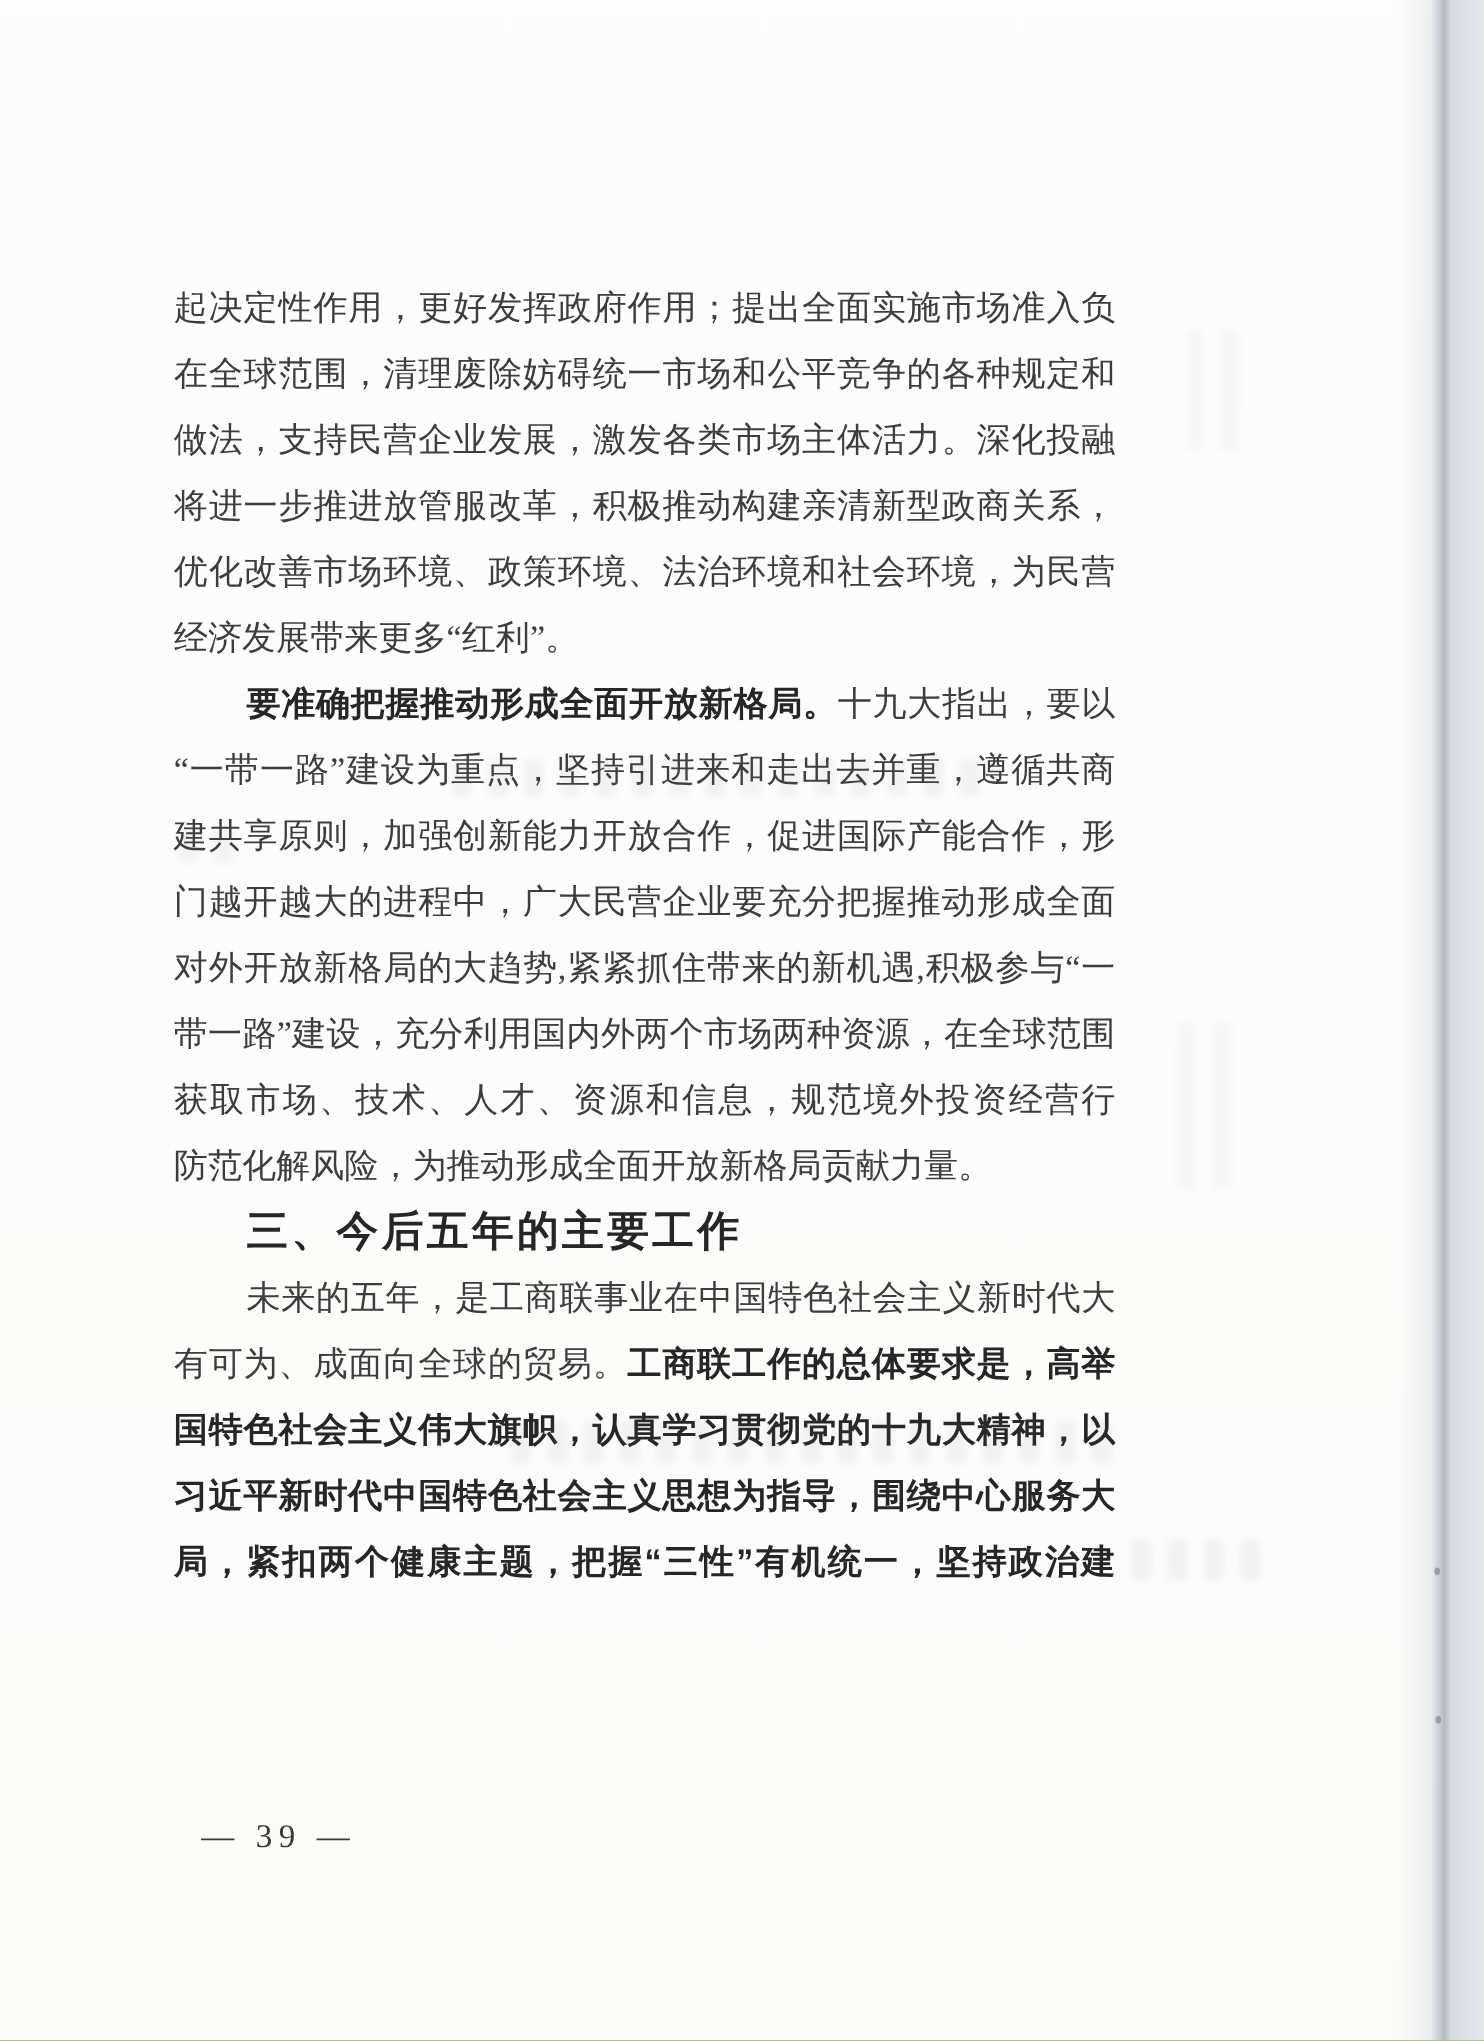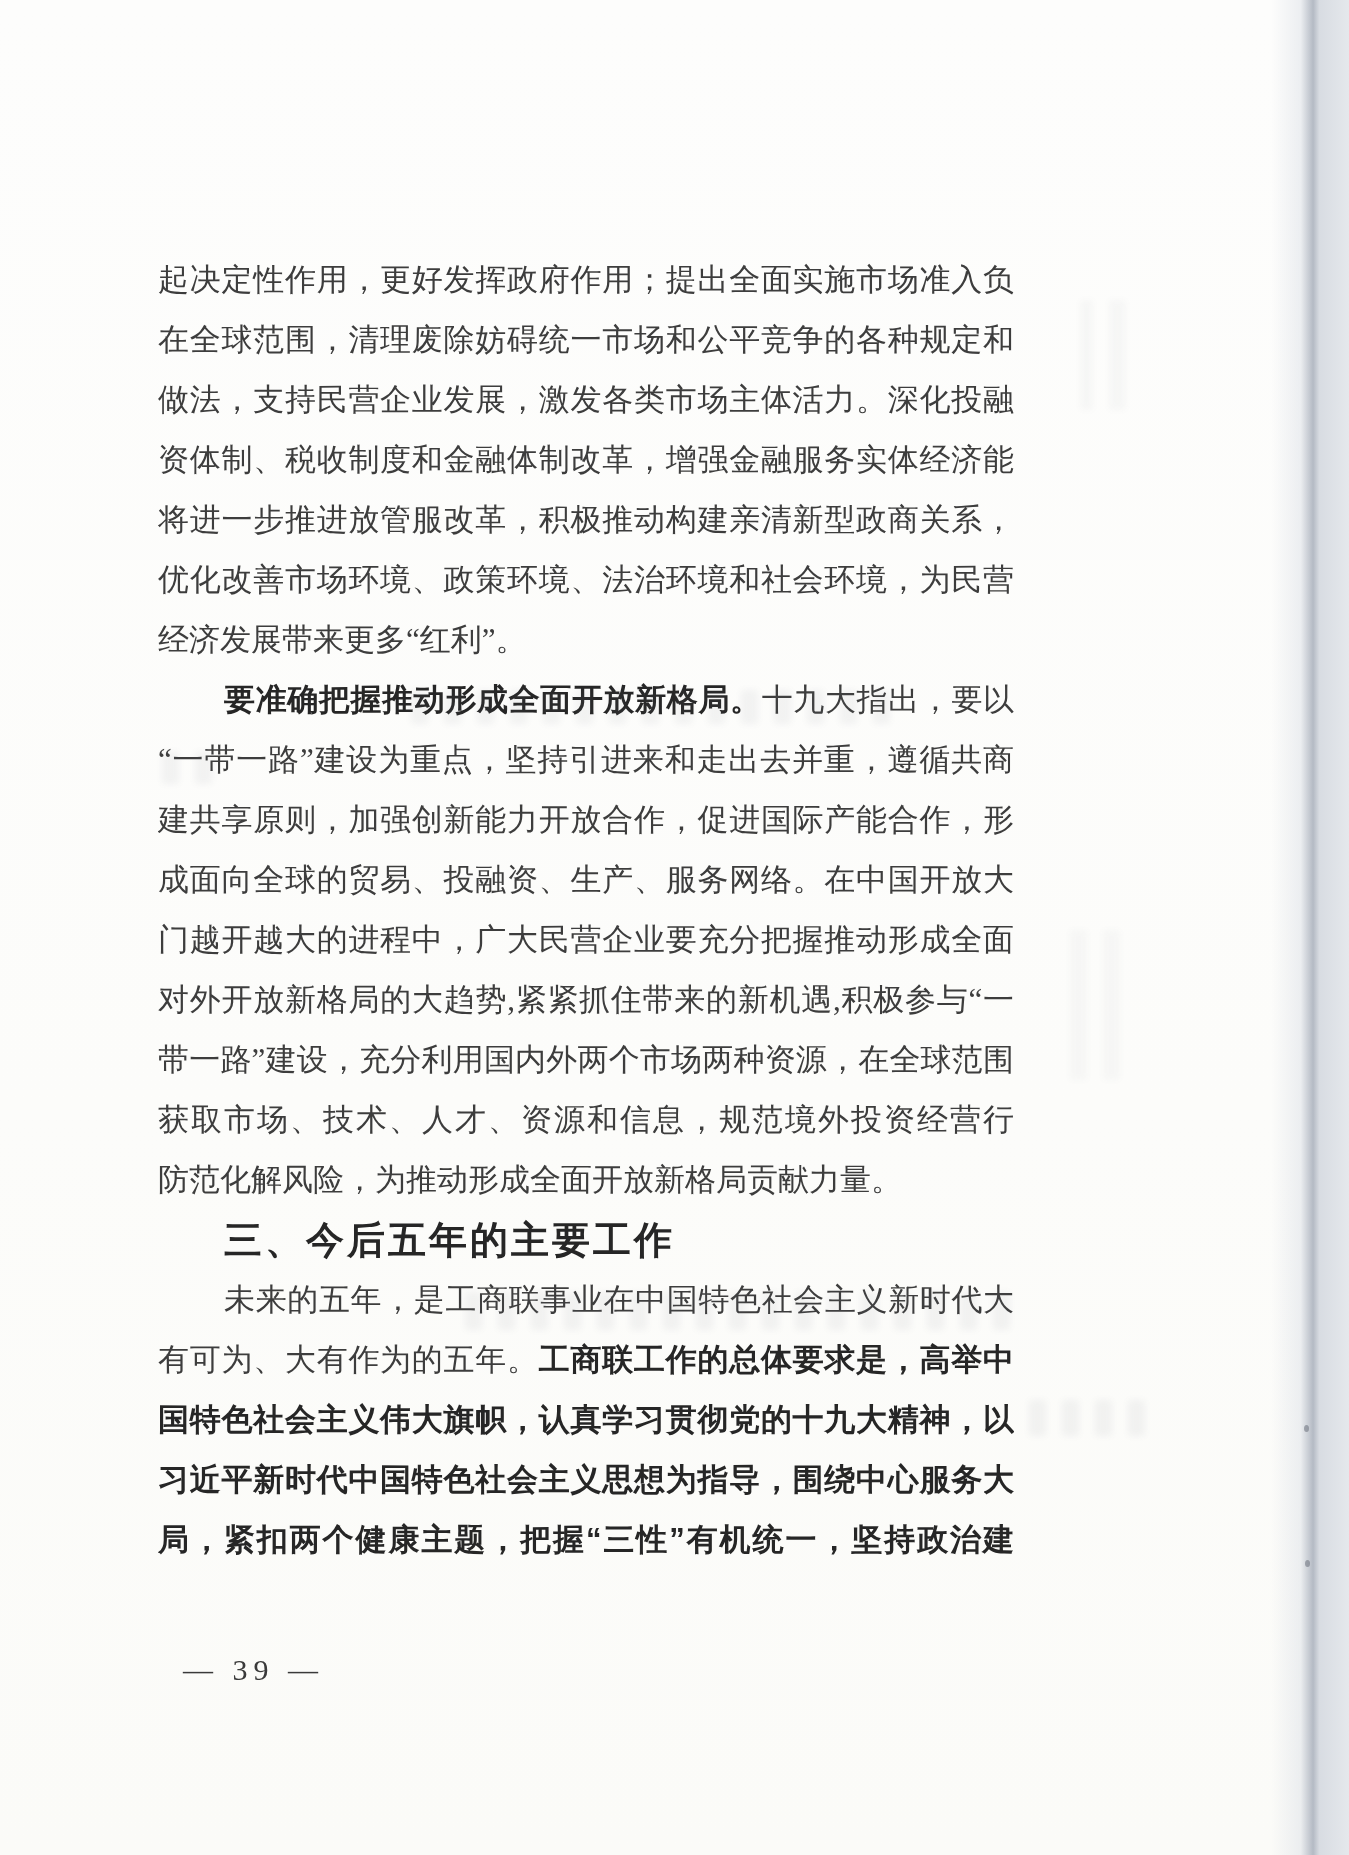--- a/index.html
+++ b/index.html
@@ -68,36 +68,34 @@
 </style>
 </head>
 <body>
 
 <div class="page">
 
   <div class="text-block">
       <div class="line justify"><span class="seg">起决定性作用，更好发挥政府作用；提出全面实施市场准入负</span></div>
       <div class="line justify"><span class="seg">在全球范围，清理废除妨碍统一市场和公平竞争的各种规定和</span></div>
       <div class="line justify"><span class="seg">做法，支持民营企业发展，激发各类市场主体活力。深化投融</span></div>
-      <div class="line justify"><span class="seg">资体制、税收制度和金融体制改革，增强金融服务实体经济能</span></div>
       <div class="line justify"><span class="seg">将进一步推进放管服改革，积极推动构建亲清新型政商关系，</span></div>
       <div class="line justify"><span class="seg">优化改善市场环境、政策环境、法治环境和社会环境，为民营</span></div>
       <div class="line"><span class="seg">经济发展带来更多“红利”。</span></div>
       <div class="line justify indent"><span class="seg bold">要准确把握推动形成全面开放新格局。</span><span class="seg">十九大指出，要以</span></div>
       <div class="line justify"><span class="seg">“一带一路”建设为重点，坚持引进来和走出去并重，遵循共商共</span></div>
       <div class="line justify"><span class="seg">建共享原则，加强创新能力开放合作，促进国际产能合作，形</span></div>
-      <div class="line justify"><span class="seg">成面向全球的贸易、投融资、生产、服务网络。在中国开放大</span></div>
       <div class="line justify"><span class="seg">门越开越大的进程中，广大民营企业要充分把握推动形成全面</span></div>
       <div class="line justify"><span class="seg">对外开放新格局的大趋势,紧紧抓住带来的新机遇,积极参与“一</span></div>
       <div class="line justify"><span class="seg">带一路”建设，充分利用国内外两个市场两种资源，在全球范围</span></div>
       <div class="line justify"><span class="seg">获取市场、技术、人才、资源和信息，规范境外投资经营行为，</span></div>
       <div class="line"><span class="seg">防范化解风险，为推动形成全面开放新格局贡献力量。</span></div>
       <div class="line indent heading"><span class="seg bold">三、今后五年的主要工作</span></div>
       <div class="line justify indent"><span class="seg">未来的五年，是工商联事业在中国特色社会主义新时代大</span></div>
-      <div class="line justify"><span class="seg">有可为、大有作为的五年。</span><span class="seg bold">工商联工作的总体要求是，高举中</span></div>
+      <div class="line justify"><span class="seg">有可为、成面向全球的贸易。</span><span class="seg bold">工商联工作的总体要求是，高举中</span></div>
       <div class="line justify"><span class="seg bold">国特色社会主义伟大旗帜，认真学习贯彻党的十九大精神，以</span></div>
       <div class="line justify"><span class="seg bold">习近平新时代中国特色社会主义思想为指导，围绕中心服务大</span></div>
       <div class="line justify"><span class="seg bold">局，紧扣两个健康主题，把握“三性”有机统一，坚持政治建</span></div>
     </div>
 
   <div class="page-number">— 39 —</div>
 
   <div class="edge-shadow"></div>
   <div class="speck" style="left:1304px;top:1425px;"></div>
   <div class="speck" style="left:1305px;top:1560px;"></div>

